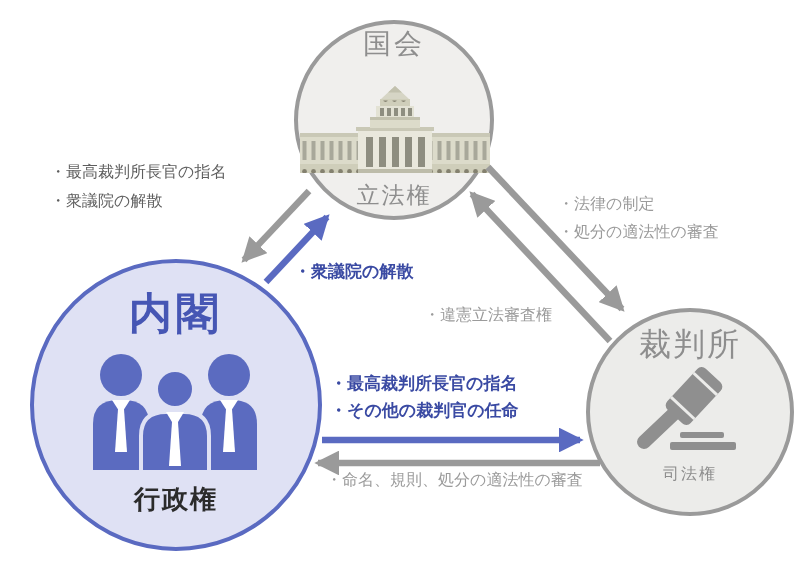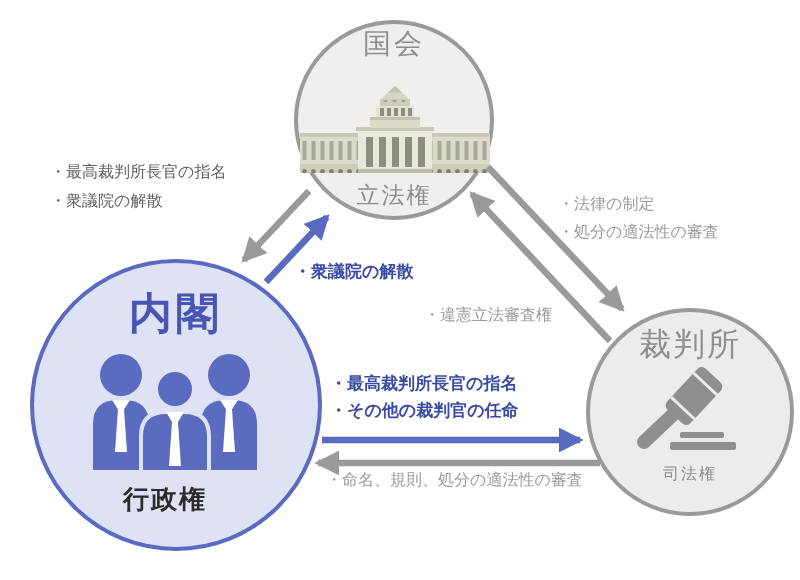--- a/index.html
+++ b/index.html
@@ -9,21 +9,21 @@
   }
   .circle{position:absolute;border-radius:50%;box-sizing:border-box;}
   .circle.diet{left:294px;top:20px;width:200px;height:200px;background:#f0efed;border:4px solid #9a9a9a;}
   .circle.cabinet{left:30px;top:259px;width:292px;height:292px;background:#dfe1f4;border:4px solid #5a6ac1;}
   .circle.court{left:586px;top:308px;width:208px;height:208px;background:#ececea;border:4px solid #9a9a9a;}
 
   .node-title,.node-power{position:absolute;text-align:center;line-height:1;white-space:nowrap;}
   .diet-title{left:294px;width:200px;top:30px;font-size:28px;color:#8e8e8e;letter-spacing:3px;}
   .diet-power{left:294px;width:200px;top:184px;font-size:23px;color:#8e8e8e;letter-spacing:2px;}
   .cabinet-title{left:31px;width:290px;top:292px;font-size:43px;color:#4656b4;letter-spacing:4px;font-weight:600;}
-  .cabinet-power{left:20px;width:290px;top:486px;font-size:26px;color:#2b2b2b;font-weight:600;letter-spacing:2px;}
+  .cabinet-power{left:31px;width:290px;top:486px;font-size:26px;color:#2b2b2b;font-weight:600;letter-spacing:2px;}
   .court-title{left:586px;width:208px;top:328px;font-size:32px;color:#8e8e8e;letter-spacing:2px;}
   .court-power{left:586px;width:208px;top:466px;font-size:16px;color:#8e8e8e;letter-spacing:2px;}
 
   .note{position:absolute;white-space:nowrap;}
   .note div{white-space:nowrap;}
   .gray-note{color:#9b9b9b;font-size:16px;font-family:Liberation Serif, serif;}
   .dark-note{color:#5e5e5e;font-size:16px;}
   .blue-note{color:#3a4aa3;font-size:17px;font-weight:600;}
   .list-29 div{line-height:29px;}
   .list-28 div{line-height:28px;}

